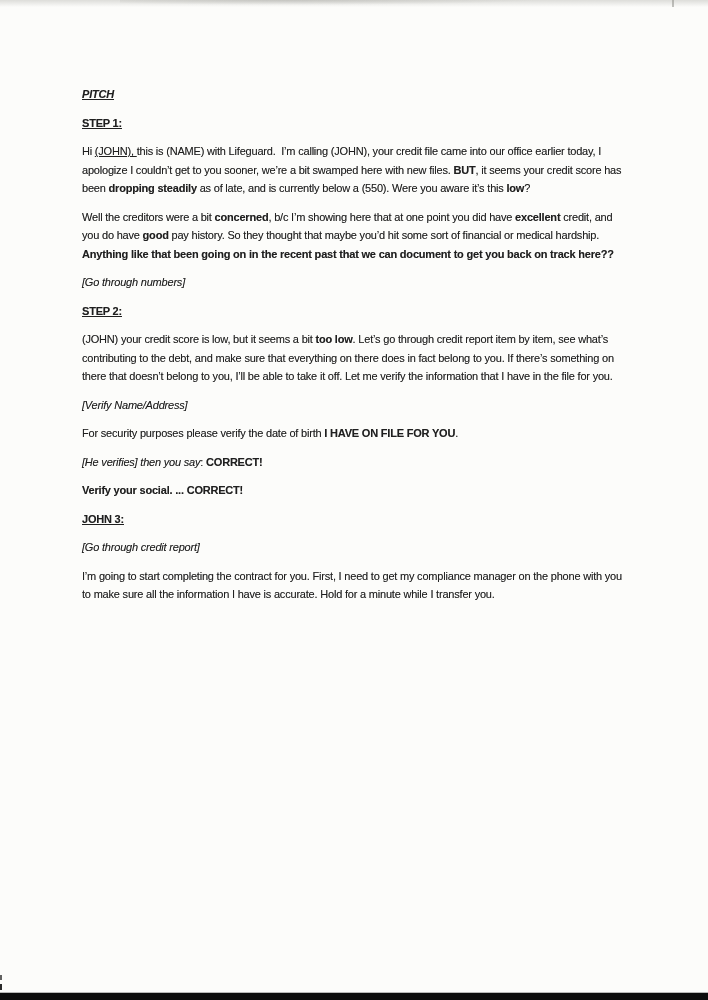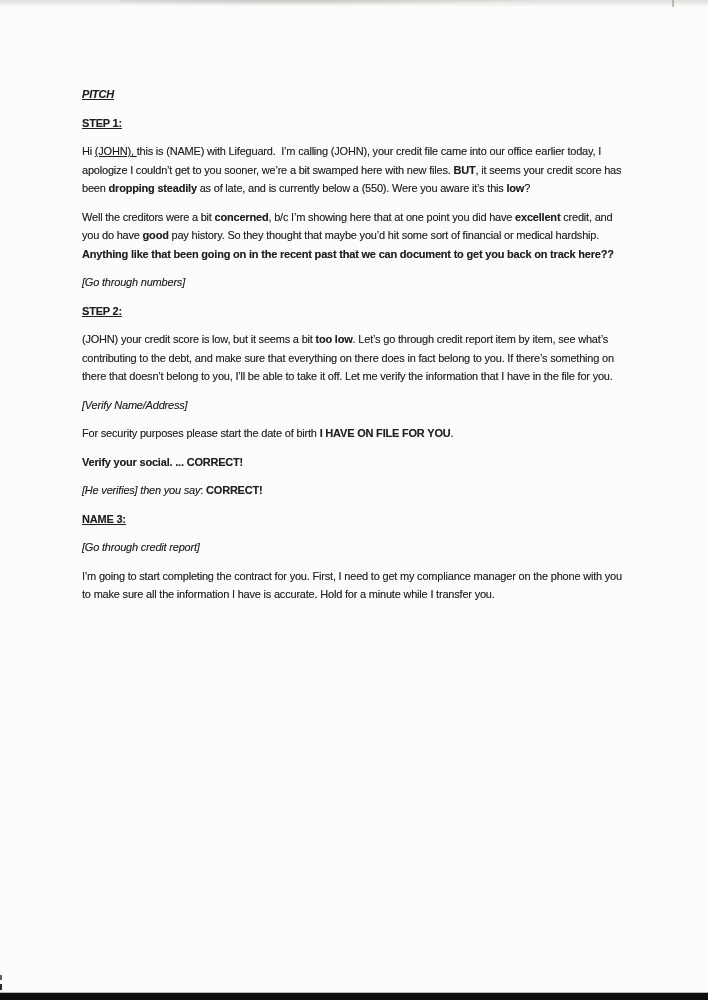--- a/index.html
+++ b/index.html
@@ -90,24 +90,24 @@
 
   <main class="content">
       <p class="block-title"><span class="b i u">PITCH</span></p>
       <p class="block-heading"><span class="b u">STEP 1:</span></p>
       <p class="block-paragraph"><span>Hi </span><span class="u">(JOHN), </span><span>this is (NAME) with Lifeguard.  I’m calling (JOHN), your credit file came into our office earlier today, I apologize I couldn’t get to you sooner, we’re a bit swamped here with new files. </span><span class="b">BUT</span><span>, it seems your credit score has been </span><span class="b">dropping steadily</span><span> as of late, and is currently below a (550). Were you aware it’s this </span><span class="b">low</span><span>?</span></p>
       <p class="block-paragraph"><span>Well the creditors were a bit </span><span class="b">concerned</span><span>, b/c I’m showing here that at one point you did have </span><span class="b">excellent</span><span> credit, and you do have </span><span class="b">good</span><span> pay history. So they thought that maybe you’d hit some sort of financial or medical hardship. </span><span class="b">Anything like that been going on in the recent past that we can document to get you back on track here??</span></p>
       <p class="block-stage-direction"><span class="i">[Go through numbers]</span></p>
       <p class="block-heading"><span class="b u">STEP 2:</span></p>
       <p class="block-paragraph"><span>(JOHN) your credit score is low, but it seems a bit </span><span class="b">too low</span><span>. Let’s go through credit report item by item, see what’s contributing to the debt, and make sure that everything on there does in fact belong to you. If there’s something on there that doesn’t belong to you, I’ll be able to take it off. Let me verify the information that I have in the file for you.</span></p>
       <p class="block-stage-direction"><span class="i">[Verify Name/Address]</span></p>
-      <p class="block-paragraph"><span>For security purposes please start the date of birth </span><span class="b">I HAVE ON FILE FOR YOU</span><span>.</span></p>
+      <p class="block-paragraph"><span>For security purposes please verify the date of birth </span><span class="b">I HAVE ON FILE FOR YOU</span><span>.</span></p>
+      <p class="block-paragraph"><span class="i">[He verifies] then you say</span><span>: </span><span class="b">CORRECT!</span></p>
       <p class="block-paragraph"><span class="b">Verify your social. ... CORRECT!</span></p>
-      <p class="block-paragraph"><span class="i">[He verifies] then you say</span><span>: </span><span class="b">CORRECT!</span></p>
-      <p class="block-heading"><span class="b u">NAME 3:</span></p>
+      <p class="block-heading"><span class="b u">JOHN 3:</span></p>
       <p class="block-stage-direction"><span class="i">[Go through credit report]</span></p>
       <p class="block-paragraph"><span>I’m going to start completing the contract for you. First, I need to get my compliance manager on the phone with you to make sure all the information I have is accurate. Hold for a minute while I transfer you.</span></p>
     </main>
 
   <div class="scan-left-mark-2"></div>
   <div class="scan-left-mark-1"></div>
   <div class="scan-bottom-bar"></div>
 </div>
 
 </body></html>

